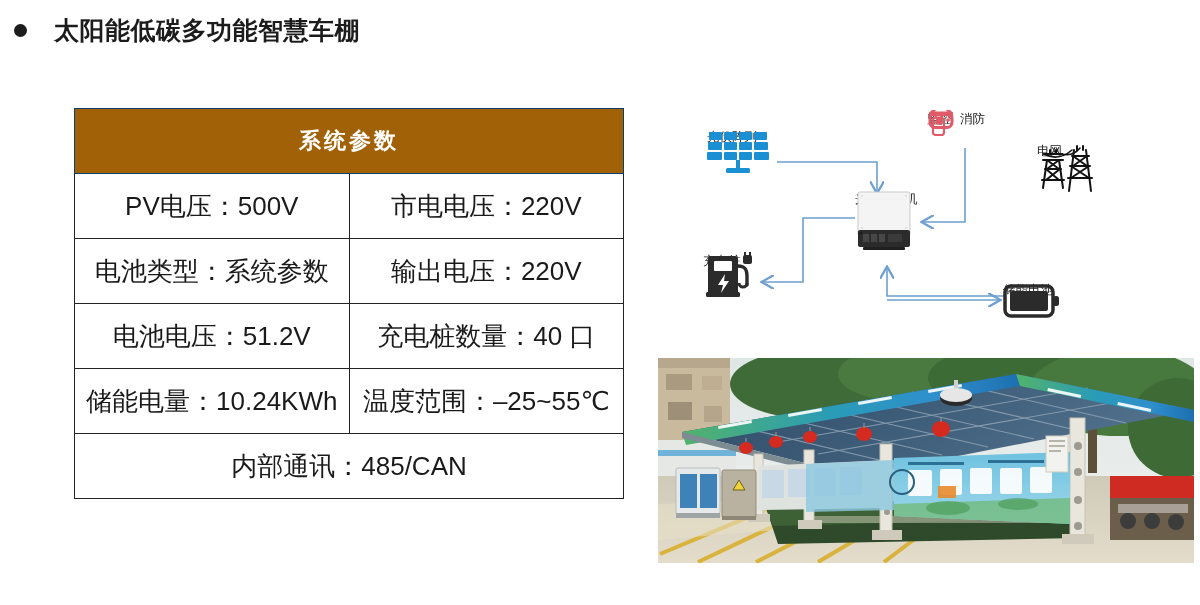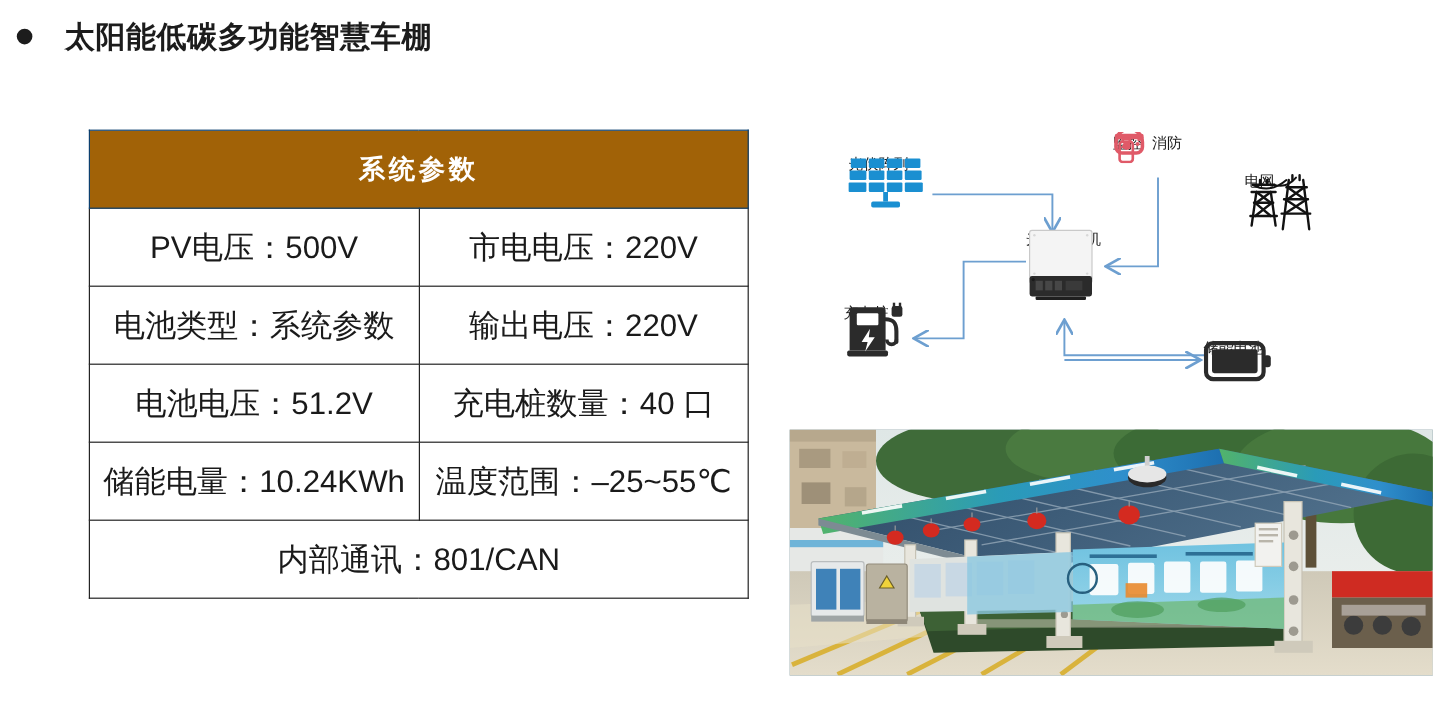--- a/index.html
+++ b/index.html
@@ -154,21 +154,21 @@
   </tr>
   <tr>
     <td class="spec-cell">电池电压：51.2V</td>
     <td class="spec-cell">充电桩数量：40 口</td>
   </tr>
   <tr>
     <td class="spec-cell">储能电量：10.24KWh</td>
     <td class="spec-cell">温度范围：–25~55℃</td>
   </tr>
   <tr>
-    <td class="spec-cell-wide" colspan="2">内部通讯：801/CAN</td>
+    <td class="spec-cell-wide" colspan="2">内部通讯：485/CAN</td>
   </tr>
 </tbody>
   </table>
 
 <div id="flow-diagram">
 
   <svg width="540" height="250" viewBox="0 0 540 250">
     <defs>
       <marker id="ah" markerWidth="9" markerHeight="9" refX="7" refY="4.5" orient="auto">
         <path d="M0,0 L8,4.5 L0,9" fill="none" stroke="#6d9fd0" stroke-width="1.4"></path>

